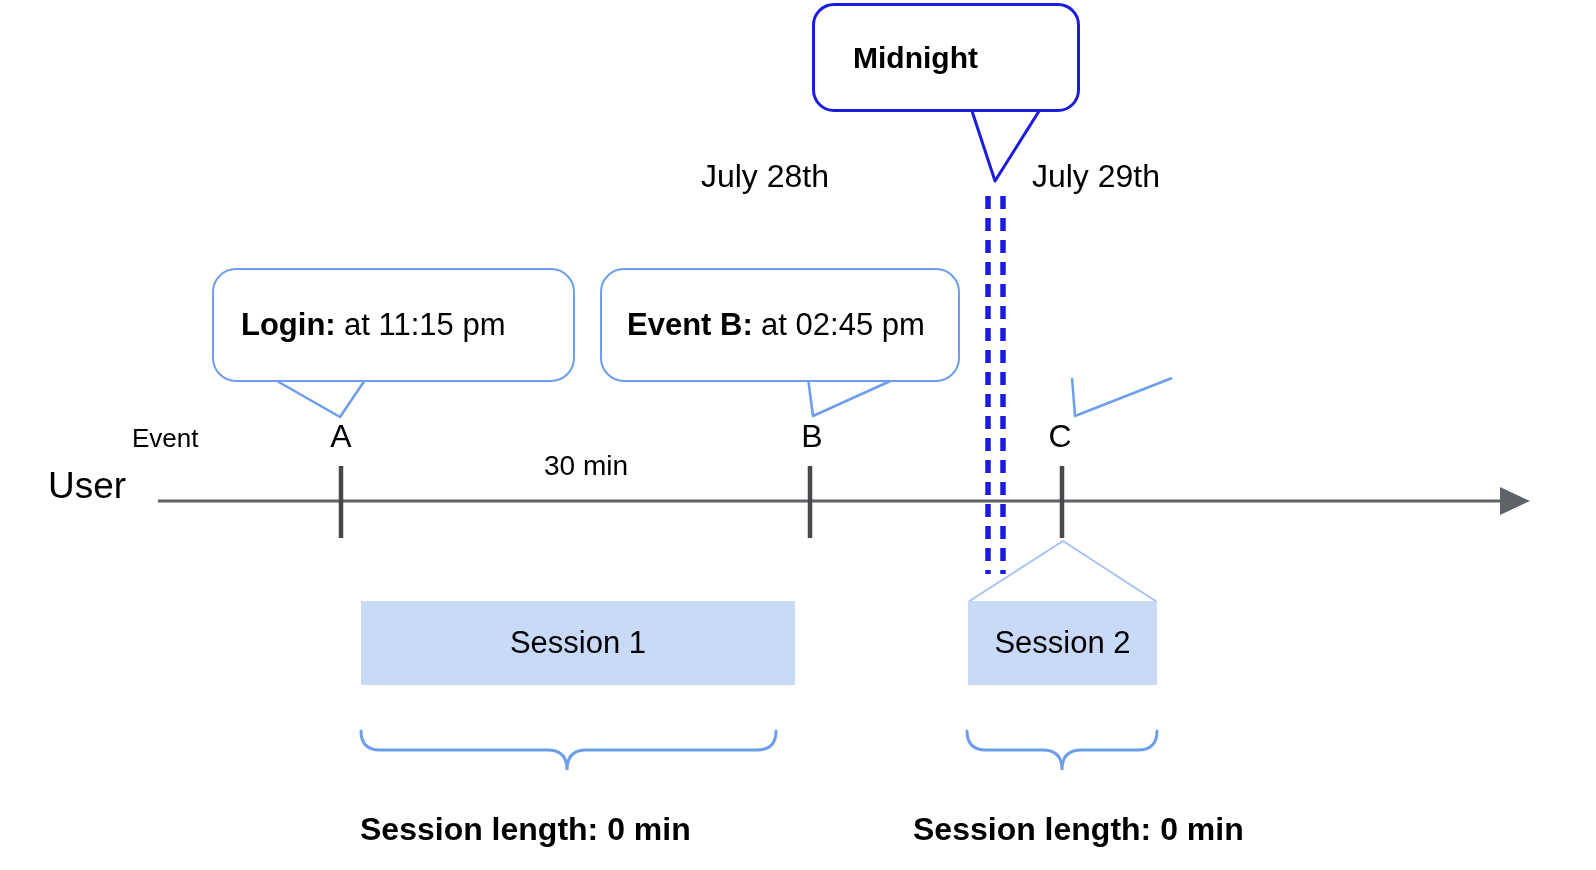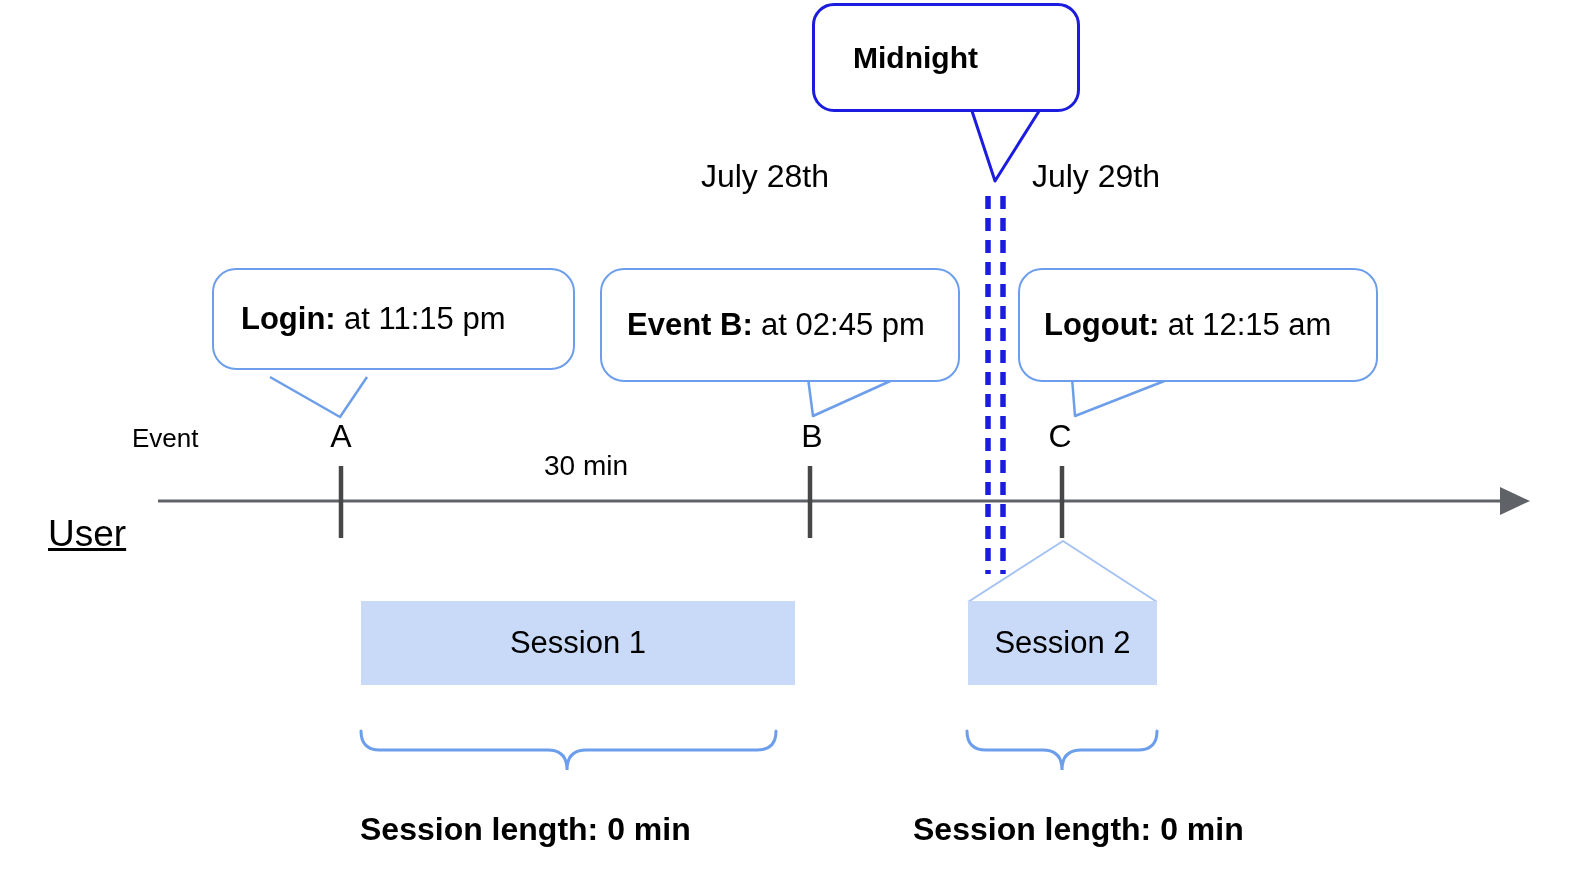--- a/index.html
+++ b/index.html
@@ -28,33 +28,33 @@
     font-size:31px;
     gap:0.27em;
   }
   .bubble-dark{
     border:3px solid #1c1ce0;
     border-radius:22px;
     font-size:30px;
     font-weight:bold;
   }
   #midnight-bubble{left:812px;top:3px;width:268px;height:109px;padding-left:38px;}
-  #login-bubble  {left:212px;top:268px;width:363px;height:102px;padding-left:27px;}
+  #login-bubble  {left:212px;top:268px;width:363px;height:114px;padding-left:27px;}
   #eventb-bubble {left:600px;top:268px;width:360px;height:114px;padding-left:25px;text-align:right;}
   #logout-bubble {left:1018px;top:268px;width:360px;height:114px;padding-left:24px;}
   .bubble b{font-weight:bold;}
 
   
   .date-label{font-size:32px;line-height:1;transform:translateX(-50%);}
   #july28{left:765px;top:160px;}
   #july29{left:1096px;top:160px;}
 
   
   #events-label{left:132px;top:425px;font-size:26px;line-height:1;}
-  #user-label{left:48px;top:515px;font-size:37px;line-height:1;text-decoration:underline;}
+  #user-label{left:48px;top:467px;font-size:37px;line-height:1;}
   #interval-label{left:586px;top:452px;font-size:28px;line-height:1;transform:translateX(-50%);}
   .mark-label{font-size:32px;line-height:1;transform:translateX(-50%);}
   #mark-a{left:341px;top:420px;}
   #mark-b{left:812px;top:420px;}
   #mark-c{left:1060px;top:420px;}
 
   
   .session-box{
     position:absolute;
     background:#c9daf8;
@@ -111,24 +111,20 @@
   <div id="july29" class="abs date-label">July 29th</div>
 
   <div id="login-bubble" class="bubble bubble-light">
     <b>Login:</b>
     <span>at 11:15 pm</span>
   </div>
   <div id="eventb-bubble" class="bubble bubble-light">
     <b>Event B:</b>
     <span>at 02:45 pm</span>
   </div>
-  <div id="logout-bubble" class="bubble bubble-light">
-    <b>Logout:</b>
-    <span>at 12:15 am</span>
-  </div>
 
   <div id="events-label" class="abs">Event</div>
   <div id="user-label" class="abs">User</div>
   <div id="interval-label" class="abs">30 min</div>
   <div id="mark-a" class="abs mark-label">A</div>
   <div id="mark-b" class="abs mark-label">B</div>
   <div id="mark-c" class="abs mark-label">C</div>
 
   <div id="session1-box" class="session-box">
     <span>Session 1</span>

